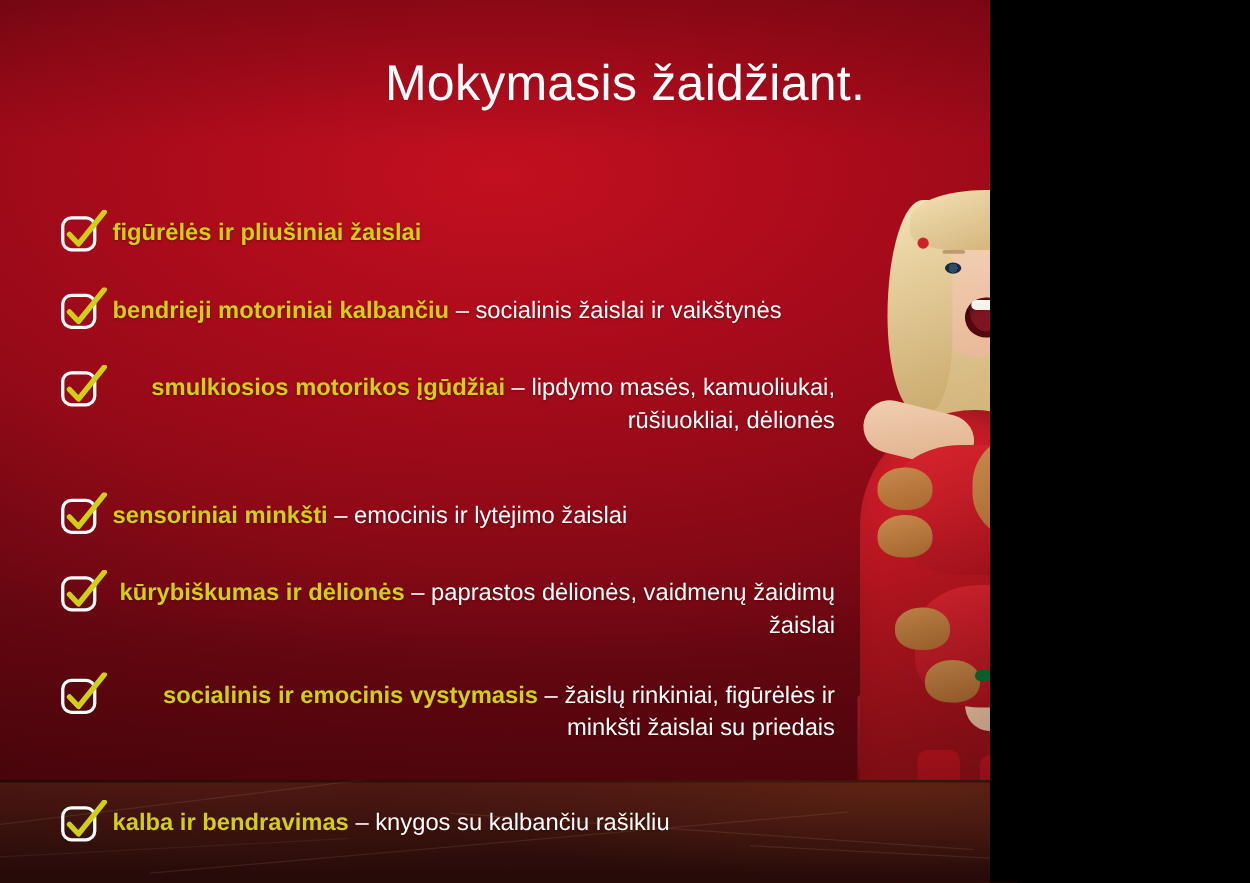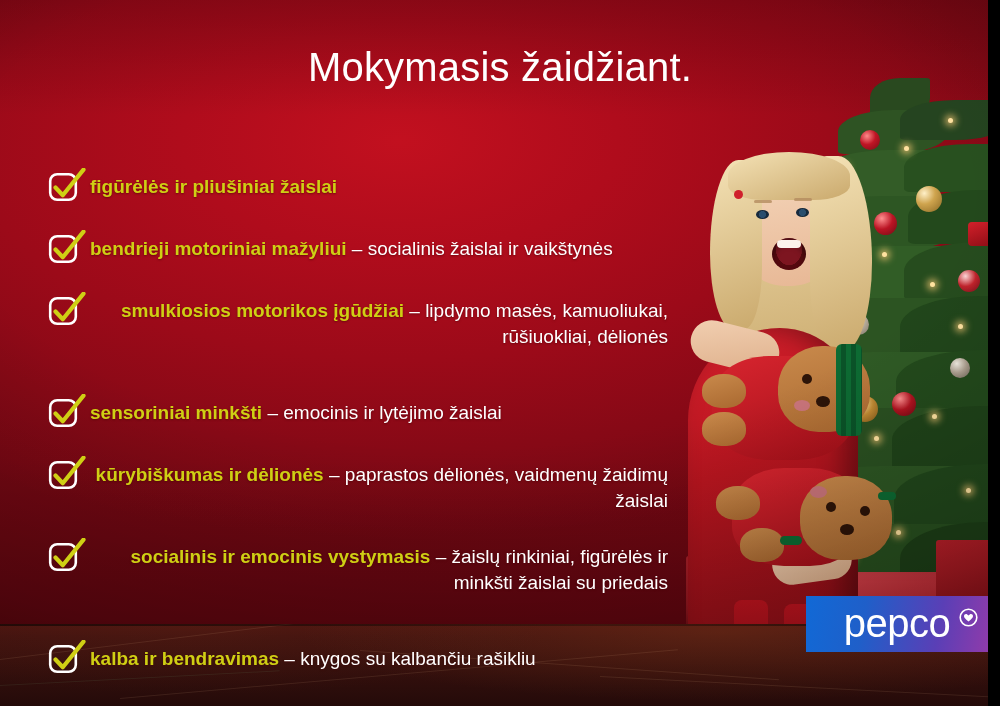--- a/index.html
+++ b/index.html
@@ -1,20 +1,20 @@
 <!DOCTYPE html>
 <html><head>
 <meta charset="utf-8">
 <style>
   * { margin:0; padding:0; box-sizing:border-box; }
   html,body { width:1000px; height:706px; overflow:hidden; background:#000; }
   body { font-family:"Liberation Sans", sans-serif; }
 
   #poster {
-    position:relative; width:988px; height:706px; overflow:hidden;
+    position:relative; width:792px; height:706px; overflow:hidden;
     background:#8c0a17;
   }
 
   
   .wall {
     position:absolute; left:0; top:0; width:1000px; height:640px;
     background:
       radial-gradient(ellipse 78% 62% at 40% 22%, #c2101f 0%, #b00c1c 28%, #9c0a19 55%, #870916 78%, #760813 100%);
   }
   .wall-vig {
@@ -285,21 +285,21 @@
         </div>
         <div class="txt"><span class="key">figūrėlės ir pliušiniai žaislai</span><span class="dash"></span><span></span></div>
       </div>
       <div class="row" style="margin-top: 28px;">
         <div class="cb">
           <svg width="40" height="38" viewBox="0 0 40 38">
             <rect x="2.2" y="6.2" width="25.6" height="25.6" rx="7" ry="7" fill="none" stroke="#ffffff" stroke-width="2.6"></rect>
             <path d="M7.5 19.5 L14.8 27.2 L35.5 1.6" fill="none" stroke="#cfcf14" stroke-width="4.2" stroke-linecap="round" stroke-linejoin="round"></path>
           </svg>
         </div>
-        <div class="txt"><span class="key">bendrieji motoriniai mažyliui</span><span class="dash"> – </span><span>socialinis žaislai ir vaikštynės</span></div>
+        <div class="txt"><span class="key">bendrieji motoriniai kalbančiu</span><span class="dash"> – </span><span>socialinis žaislai ir vaikštynės</span></div>
       </div>
       <div class="row" style="margin-top: 28px;">
         <div class="cb">
           <svg width="40" height="38" viewBox="0 0 40 38">
             <rect x="2.2" y="6.2" width="25.6" height="25.6" rx="7" ry="7" fill="none" stroke="#ffffff" stroke-width="2.6"></rect>
             <path d="M7.5 19.5 L14.8 27.2 L35.5 1.6" fill="none" stroke="#cfcf14" stroke-width="4.2" stroke-linecap="round" stroke-linejoin="round"></path>
           </svg>
         </div>
         <div class="txt"><span class="key">smulkiosios motorikos įgūdžiai</span><span class="dash"> – </span><span>lipdymo masės, kamuoliukai, rūšiuokliai, dėlionės</span></div>
       </div>

